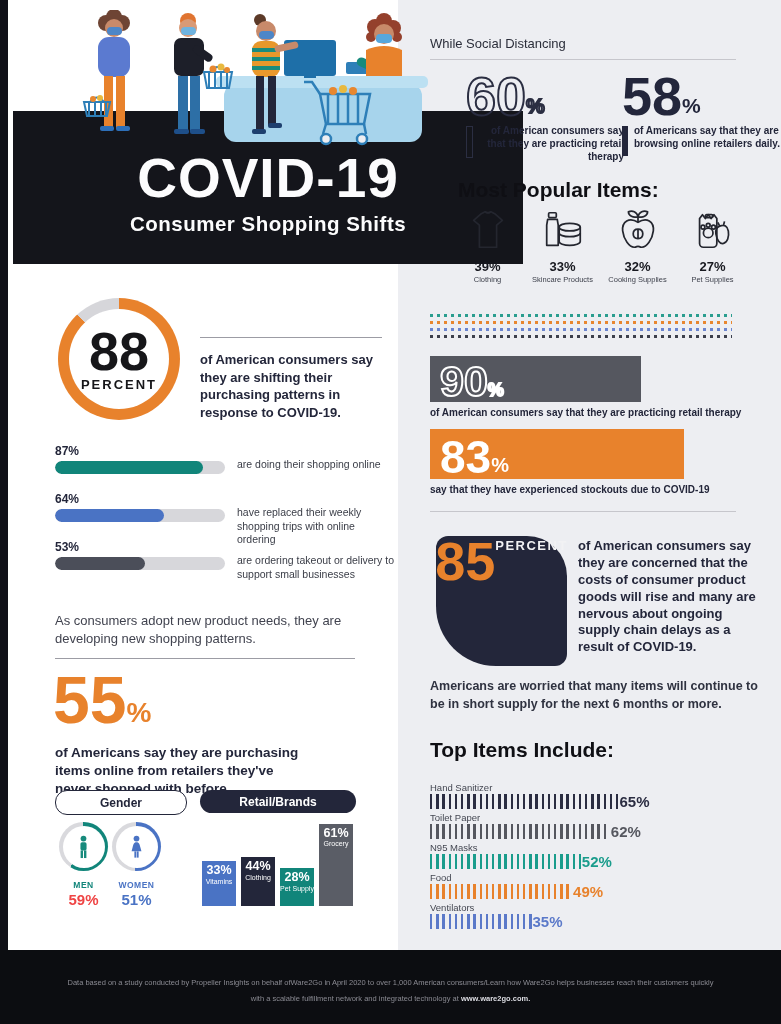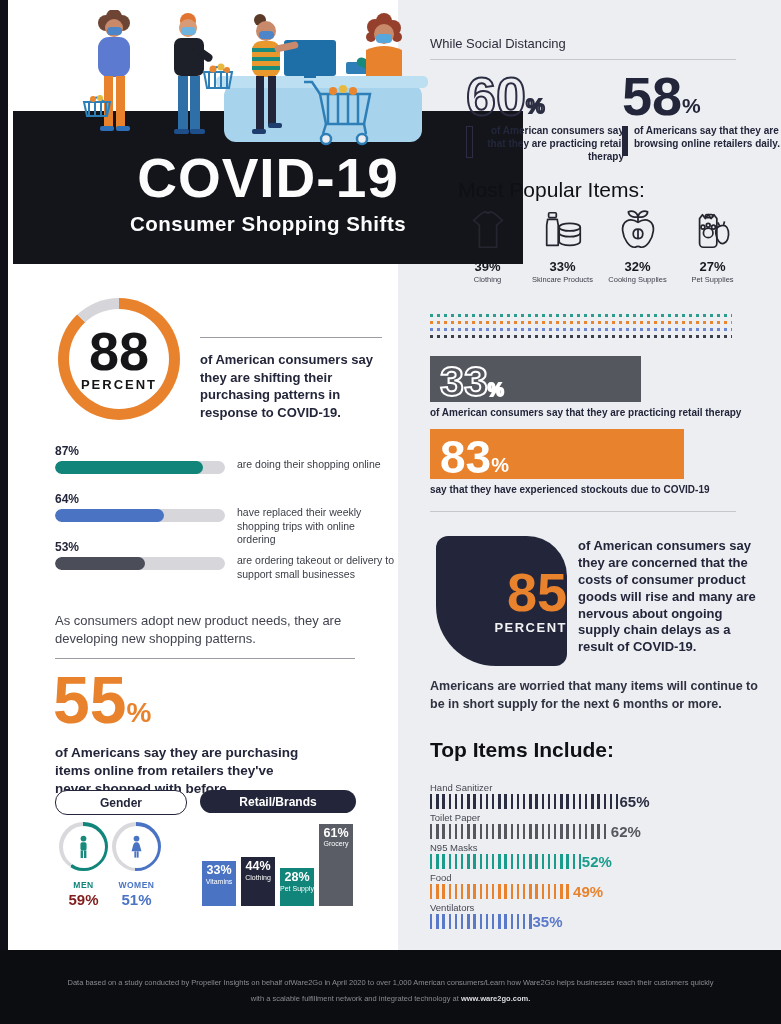--- a/index.html
+++ b/index.html
@@ -62,21 +62,21 @@
   .dstat{position:absolute;width:158px;}
   .outline-navy{color:transparent;-webkit-text-stroke:2px #2B2E42;}
   .dstat .n{font-size:54px;font-weight:bold;}
   .dstat .s{font-size:21px;font-weight:bold;padding-bottom:5px;}
   .solid-navy{color:#23263B;}
   .cap-row{display:flex;gap:6px;margin-top:4px;}
   .tick{width:6px;height:30px;flex:0 0 auto;margin-top:2px;}
   .tick-outline{border:1.5px solid #2B2E42;background:transparent;width:5px;}
   .tick-solid{background:#23263B;}
   .cap-text{font-size:10px;font-weight:bold;color:#23263A;line-height:1.3;}
-  #mpi-title{left:458px;top:178px;font-size:21px;font-weight:normal;color:#0F0F14;}
+  #mpi-title{left:458px;top:178px;font-size:21px;font-weight:bold;color:#0F0F14;}
   #mpi-row{left:450px;top:206px;width:302px;display:flex;}
   .mpi-col{width:75px;text-align:center;}
   .mpi-col svg{display:block;margin:0 auto;}
   .mpi-pct{font-size:13px;font-weight:bold;color:#17181F;margin-top:5px;}
   .mpi-lbl{font-size:7.5px;color:#3C3F4A;margin-top:1px;white-space:nowrap;}
   
   #dots{left:430px;top:314px;width:302px;}
   .dotrow{height:3px;margin-bottom:4px;background:repeating-linear-gradient(90deg, var(--c) 0 3px, transparent 3px 7px);}
   
   .rwrap{position:absolute;left:430px;width:306px;}
@@ -88,21 +88,21 @@
   .bar69 .s{font-size:18px;font-weight:bold;padding-bottom:2px;}
   .rcap{position:absolute;left:430px;font-size:10px;font-weight:bold;color:#23263A;white-space:nowrap;}
   #cap69{top:407px;}
   #wrap83{top:429px;}
   .bar83{height:50px;background:#E8822C;position:relative;}
   .bar83 .bignum-row{position:absolute;left:10px;bottom:2px;color:#fff;}
   .bar83 .n{font-size:46px;font-weight:bold;color:#fff;}
   .bar83 .s{font-size:20px;font-weight:bold;color:#fff;padding-bottom:3px;}
   #cap83{top:484px;}
   #div85{left:430px;top:511px;width:306px;background:#C6C6CC;}
-  #box85{left:436px;top:536px;width:131px;height:130px;background:#23263A;border-radius:12px 40px 12px 60px;display:flex;flex-direction:column;align-items:flex-end;justify-content:center;}
+  #box85{left:436px;top:536px;width:131px;height:130px;background:#23263A;border-radius:12px 40px 12px 60px;display:flex;align-items:flex-start;justify-content:center;}
   #box85 .n{font-size:54px;font-weight:bold;color:#E8822C;line-height:.95;}
   #box85 .u{font-size:13px;font-weight:bold;color:#F2F2F4;letter-spacing:1.5px;margin-top:2px;}
   #concern-text{left:578px;top:538px;width:180px;font-size:13px;font-weight:bold;color:#23263A;line-height:1.3;}
   #supply-note{left:430px;top:678px;width:334px;font-size:12.5px;font-weight:bold;color:#2F3240;line-height:1.4;}
   #tii-title{left:430px;top:738px;font-size:21px;font-weight:bold;color:#0F0F14;}
   #top-items{left:430px;top:782px;width:330px;}
   .titem{margin-bottom:3px;}
   .titem .tlbl{font-size:9.5px;color:#444752;margin-bottom:1px;}
   .titem .trow{display:flex;align-items:center;}
   .stripes{height:15px;background:repeating-linear-gradient(90deg, var(--c) 0 2.5px, transparent 2.5px 6.2px);}
@@ -278,21 +278,21 @@
             <circle cx="10" cy="3.6" r="3.4"></circle>
             <path d="M10 7.8 c-2.8 0 -3.6 2 -4.7 6.6 L4.2 18.6 h11.6 L14.7 14.4 C13.6 9.8 12.8 7.8 10 7.8 Z"></path>
             <rect x="7.5" y="18.6" width="2.2" height="7.4"></rect>
             <rect x="10.3" y="18.6" width="2.2" height="7.4"></rect>
           </g>
       </svg>
     </div>
   </div>
   <div class="glabel" style="left:59px;top:880px;">
     <div class="gl" style="color: rgb(17, 133, 122);">MEN</div>
-    <div class="gp" style="color: #7f1d1d;">59%</div>
+    <div class="gp" style="color: #ef4444;">59%</div>
   </div>
   <div class="glabel" style="left:112px;top:880px;">
     <div class="gl" style="color: rgb(74, 115, 196);">WOMEN</div>
     <div class="gp" style="color: rgb(74, 115, 196);">51%</div>
   </div>
 
   <div class="abs" id="retail-chart">
     <div class="rbar" style="height: 44.55px; background-color: rgb(74, 115, 196);">
       <div class="rp">33%</div>
       <div class="rl">Vitamins</div>
@@ -385,21 +385,21 @@
   <div class="abs" id="dots">
     <div class="dotrow" style="--c:#2A9D8F"></div>
     <div class="dotrow" style="--c:#E8872F"></div>
     <div class="dotrow" style="--c:#6B85CF"></div>
     <div class="dotrow" style="--c:#3C3F4C"></div>
   </div>
 
   <div class="rwrap" id="wrap69">
     <div class="bar69" style="width: 69%;">
       <div class="bignum-row outline-white">
-        <span class="n">33</span>
+        <span class="n">90</span>
         <span class="s">%</span>
       </div>
     </div>
   </div>
   <div class="rcap" id="cap69">of American consumers say that they are practicing retail therapy</div>
 
   <div class="rwrap" id="wrap83">
     <div class="bar83" style="width: 83%;">
       <div class="bignum-row">
         <span class="n">83</span>

